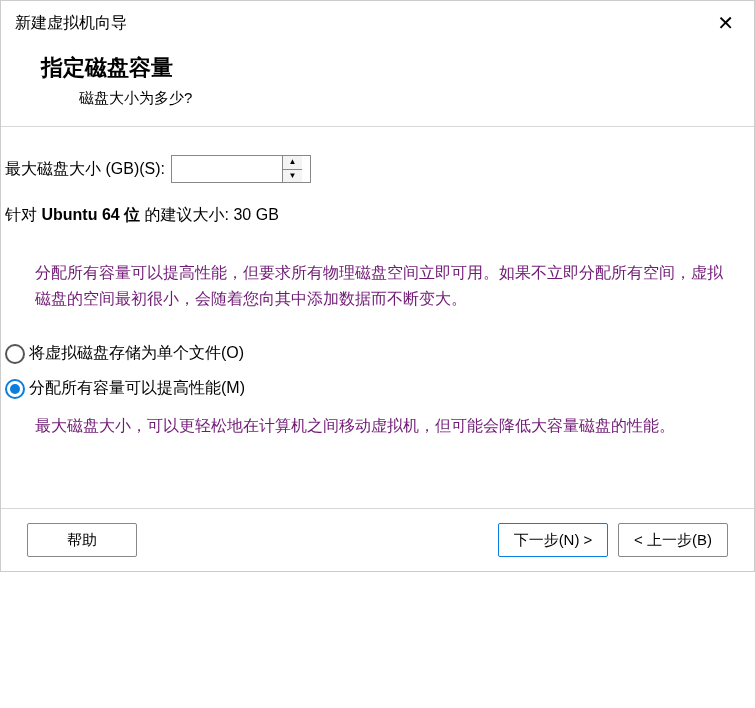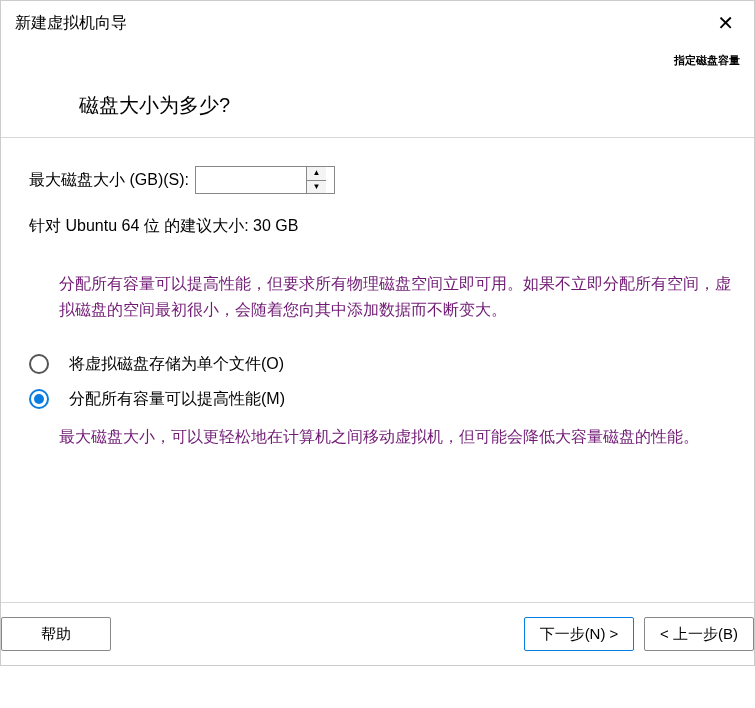--- a/index.html
+++ b/index.html
@@ -6,21 +6,21 @@
     body {
       font-family: "Microsoft YaHei", "SimSun", Arial, sans-serif;
       font-size: 15px;
       background: #fff;
       width: 755px;
       height: 708px;
       overflow: hidden;
     }
     .window {
       width: 755px;
-      height: 666px;
+      height: 572px;
       border: 1px solid #ccc;
       display: flex;
       flex-direction: column;
       background: #fff;
     }
     .titlebar {
       display: flex;
       align-items: center;
       justify-content: space-between;
       padding: 8px 14px 6px 14px;
@@ -33,31 +33,30 @@
       background: none;
       border: none;
       padding: 4px 6px;
     }
     .header {
       padding: 10px 14px 18px 40px;
       border-bottom: 1px solid #d8d8d8;
     }
     .header-title {
       font-weight: bold;
-      font-size: 11px;
-      margin-bottom: 24px;
-      text-align: right;
+      font-size: 22px;
+      margin-bottom: 6px;
     }
     .header-sub {
-      font-size: 20px;
+      font-size: 15px;
       padding-left: 38px;
     }
     .content {
       flex: 1;
-      padding: 28px 20px 10px 28px;
+      padding: 28px 20px 10px 4px;
       overflow: auto;
     }
     .row-disk-size {
       display: flex;
       align-items: center;
       gap: 6px;
       margin-bottom: 22px;
     }
     .row-disk-size label {
       font-size: 16px;
@@ -94,21 +93,21 @@
       padding: 0;
       display: flex;
       align-items: center;
       justify-content: center;
     }
     .spin-btn:first-child { border-bottom: 1px solid #888; }
     .rec-size {
       font-size: 16px;
       margin-bottom: 34px;
     }
-    .rec-size b { font-weight: normal; margin-top: 28px; }
+    .rec-size b { font-weight: bold; margin-top: 28px; }
     .check-row {
       display: flex;
       align-items: center;
       gap: 10px;
       margin-bottom: 12px;
       cursor: pointer;
     }
     .checkbox-box {
       width: 20px;
       height: 20px;
@@ -118,22 +117,22 @@
       flex-shrink: 0;
     }
     .desc-text {
       font-size: 16px;
       line-height: 1.65;
       margin: 0 0 30px 30px;
       color: #701a75;
     }
     .radio-row {
       display: flex;
-      align-items: flex-start;
-      gap: 20px;
+      align-items: flex-end;
+      gap: 4px;
       margin-bottom: 14px;
       cursor: pointer;
     }
     .radio-circle {
       width: 20px;
       height: 20px;
       border: 2px solid #555;
       border-radius: 50%;
       background: #fff;
       flex-shrink: 0;
@@ -146,21 +145,21 @@
       content: "";
       position: absolute;
       top: 3px; left: 3px;
       width: 10px; height: 10px;
       border-radius: 50%;
       background: #0a7de0;
     }
     .opt-label { font-size: 16px; }
     .footer {
       border-top: 1px solid #d8d8d8;
-      padding: 14px 0;
+      padding: 14px 26px;
       display: flex;
       align-items: center;
       gap: 10px;
     }
     .footer .spacer { flex: 1; }
     .btn {
       min-width: 110px;
       height: 34px;
       border: 1px solid #888;
       background: #fff;

